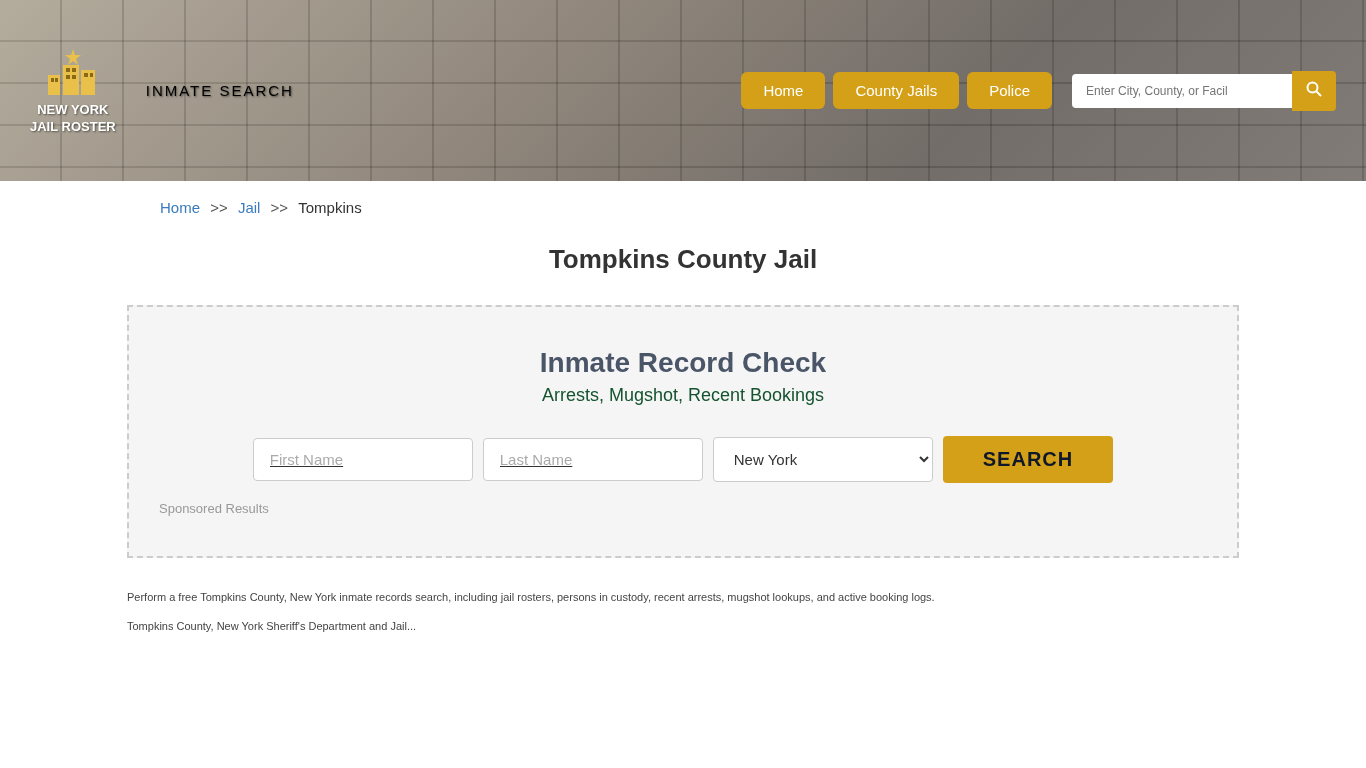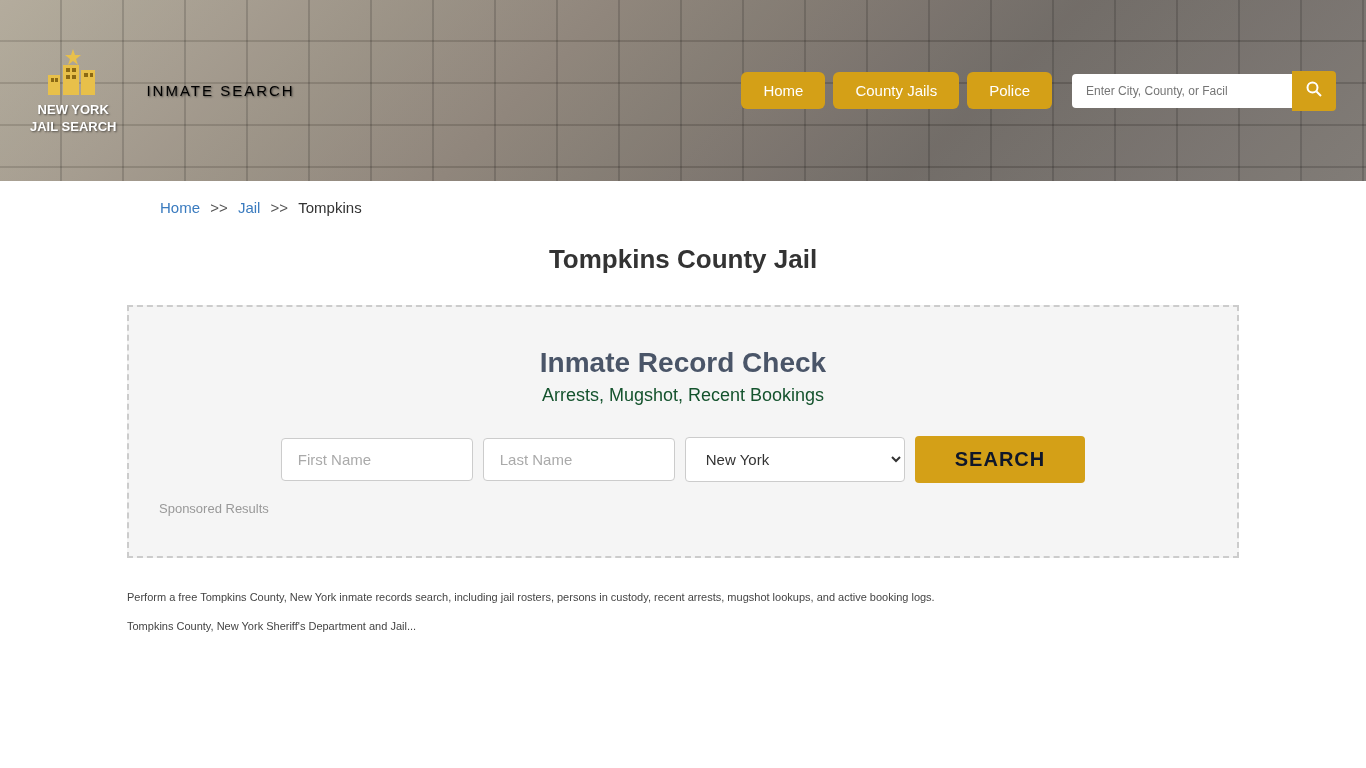--- a/index.html
+++ b/index.html
@@ -176,24 +176,25 @@
       display: flex;
       gap: 10px;
       justify-content: center;
       align-items: center;
     }
     .record-input {
       padding: 12px 16px;
       border: 1px solid #ccc;
       border-radius: 4px;
       font-size: 15px;
-      width: 192px;
+      width: 220px;
       background: #fff;
       color: #333;
       outline: none;
+      text-decoration: underline;
     }
     .record-input::placeholder { color: #aaa; }
     .record-select {
       padding: 12px 16px;
       border: 1px solid #ccc;
       border-radius: 4px;
       font-size: 15px;
       width: 220px;
       background: #fff;
       color: #333;
@@ -252,21 +253,21 @@
           <rect x="23" y="30" width="4" height="4" fill="#8b6914"></rect>
           <rect x="29" y="30" width="4" height="4" fill="#8b6914"></rect>
           <rect x="41" y="28" width="4" height="4" fill="#8b6914"></rect>
           <rect x="47" y="28" width="3" height="4" fill="#8b6914"></rect>
 
           <polygon points="28,10 30,4 32,10 38,10 33,14 35,20 30,16 25,20 27,14 22,10" fill="#e8c04a"></polygon>
         </svg>
       </div>
       <div class="logo-text">
         <span>NEW YORK</span><br>
-        <span>JAIL SEARCH</span>
+        <span>JAIL ROSTER</span>
       </div>
     </div>
 
     <span class="inmate-search-label">INMATE SEARCH</span>
 
     <div class="nav-area">
       <a class="nav-btn nav-btn-home" href="#">Home</a>
       <a class="nav-btn nav-btn-county" href="#">County Jails</a>
       <a class="nav-btn nav-btn-police" href="#">Police</a>
     </div>

